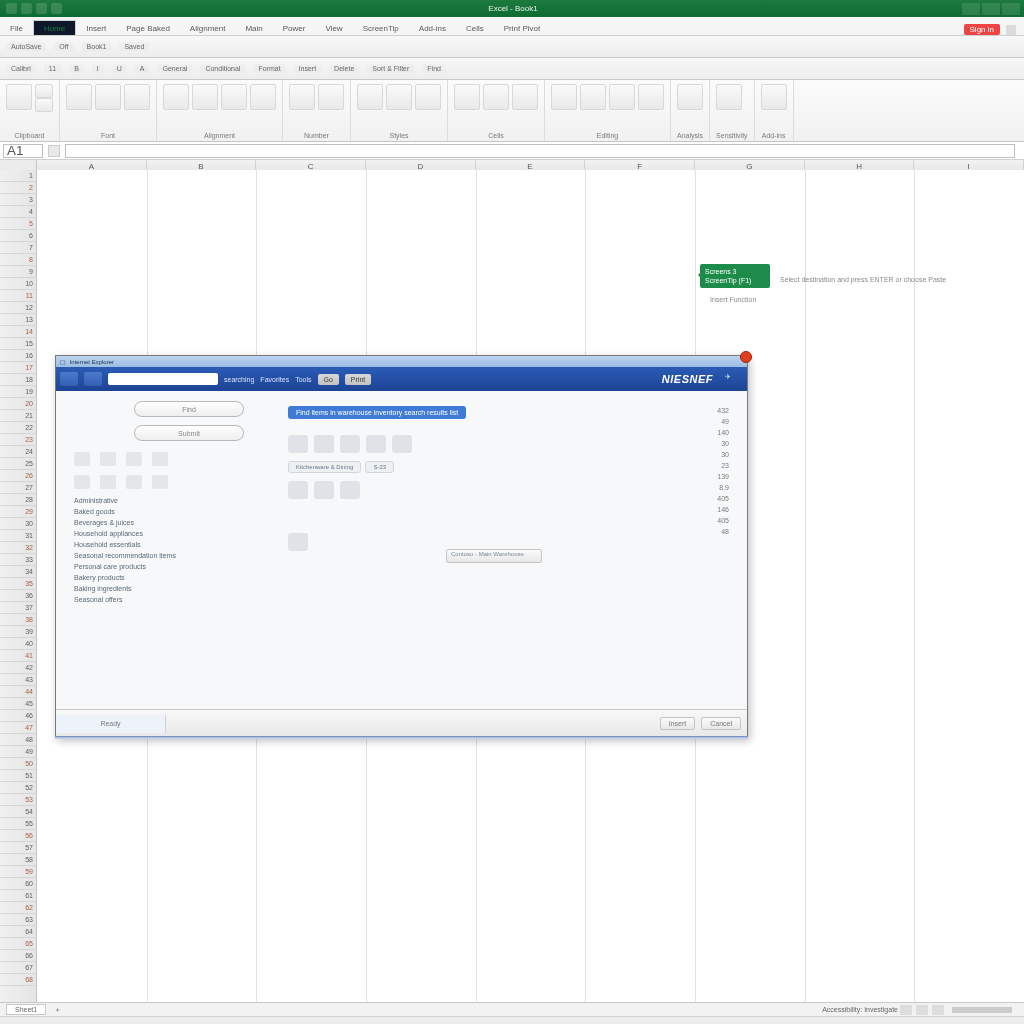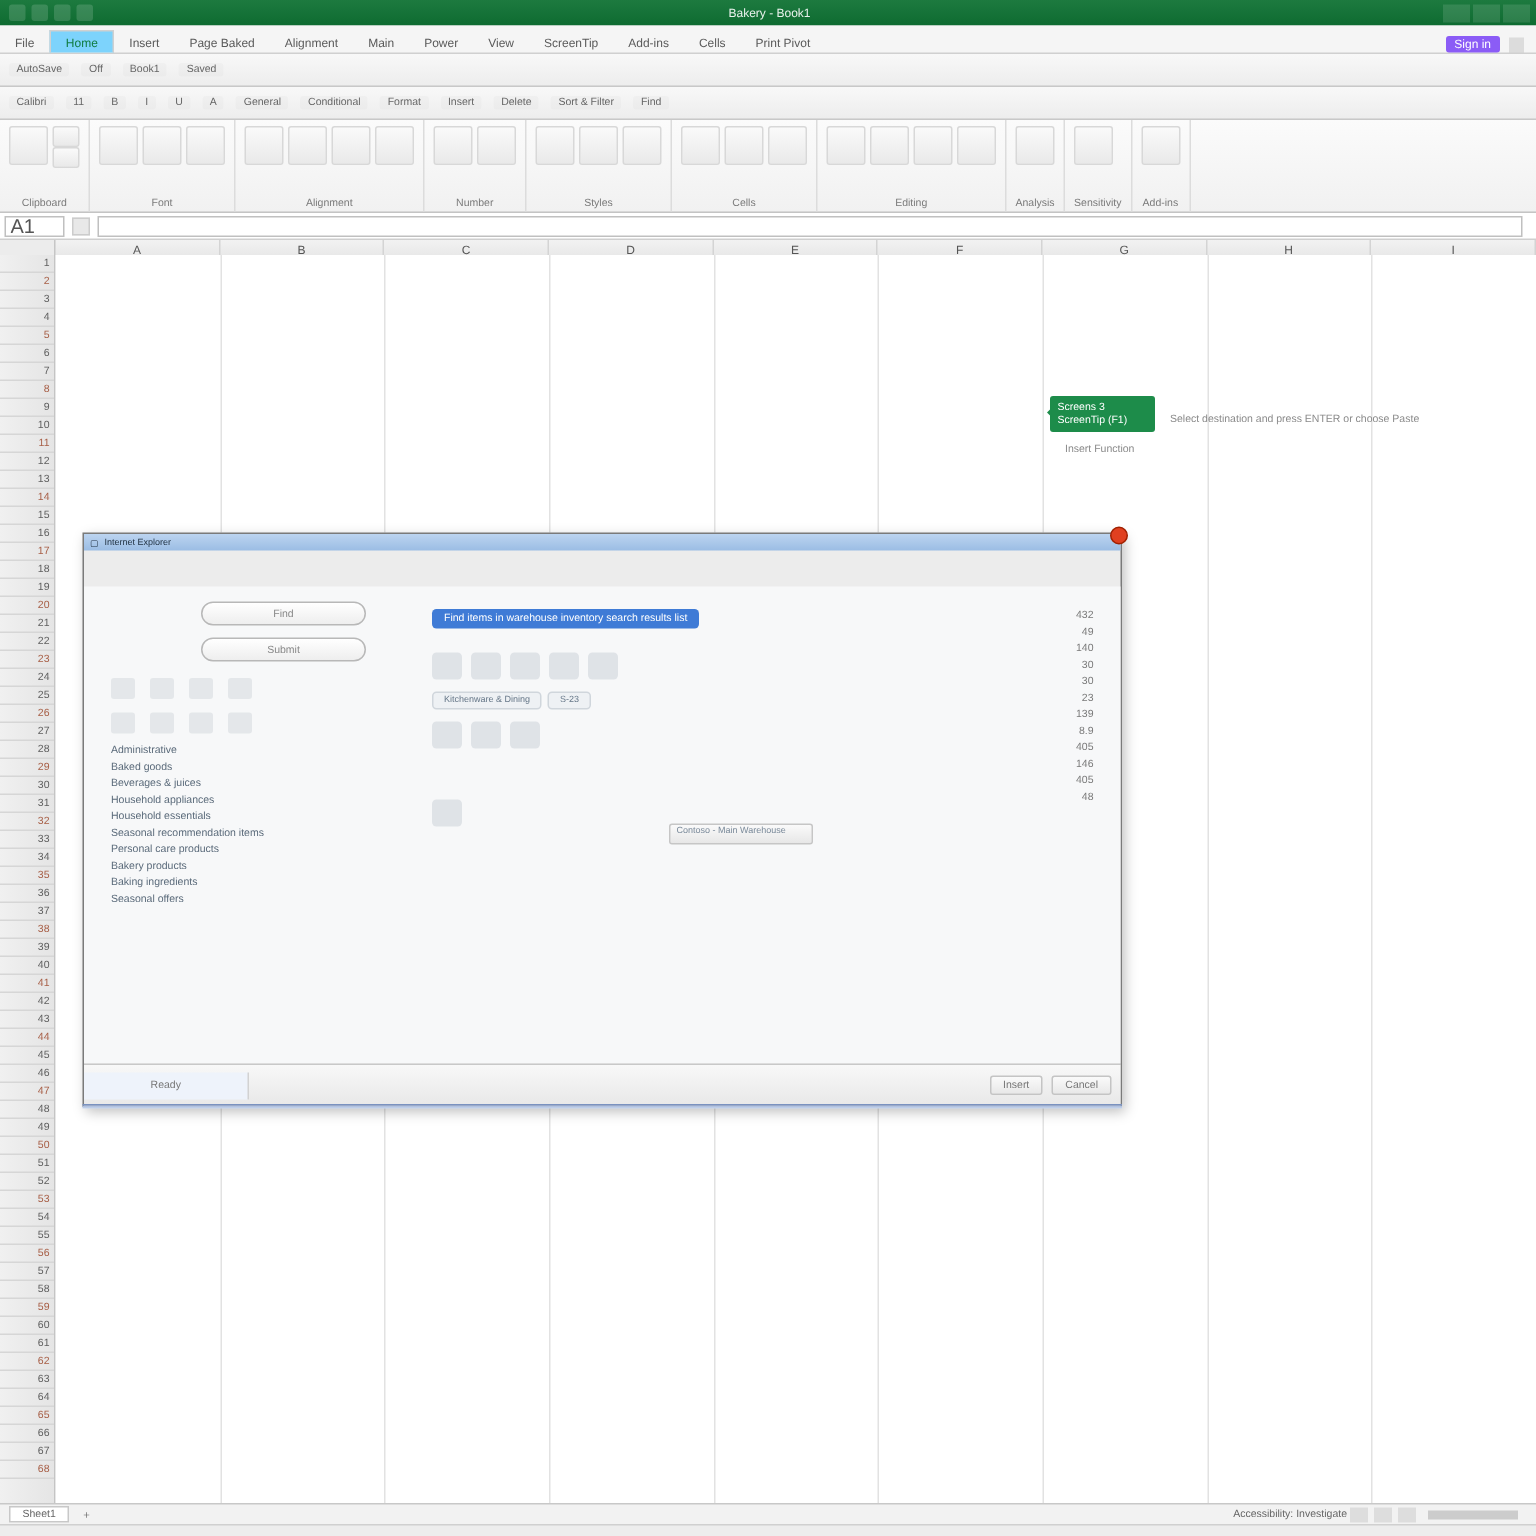--- a/index.html
+++ b/index.html
@@ -7,23 +7,23 @@
 
 .titlebar{height:17px;background:linear-gradient(#1d7a3f,#0e6b31);display:flex;align-items:center;color:#fff;font-size:8px}
 .titlebar .qat{display:flex;gap:4px;padding:0 6px}
 .titlebar .qat span{width:11px;height:11px;background:rgba(255,255,255,.15);border-radius:2px}
 .titlebar .doc{flex:1;text-align:center;opacity:.9}
 .titlebar .winctrl{display:flex;gap:2px;padding:0 4px}
 .titlebar .winctrl span{width:18px;height:12px;background:rgba(255,255,255,.12)}
 
 .tabstrip{height:19px;background:#f5f5f5;border-bottom:1px solid #d0d0d0;display:flex;align-items:flex-end;font-size:8px;color:#5a5a5a}
 .tab{padding:3px 10px 2px;cursor:pointer}
-.tab.active{background:#7dd3fc;border:1px solid #d0d0d0;border-bottom:none;color:#107c41}
+.tab.active{background:#0f172a;border:1px solid #d0d0d0;border-bottom:none;color:#107c41}
 .tabr{margin-left:auto;display:flex;gap:6px;padding:0 8px;align-items:center}
-.signbtn{background:#8b5cf6;color:#fff;padding:1px 6px;border-radius:2px}
+.signbtn{background:#ef4444;color:#fff;padding:1px 6px;border-radius:2px}
 
 .panel{height:22px;background:linear-gradient(#f8f8f8,#ededed);border-bottom:1px solid #c8c8c8;display:flex;align-items:center;font-size:7px;color:#666;padding:0 6px;gap:8px}
 .panel .p-item{padding:1px 5px;background:rgba(0,0,0,.02);border-radius:2px}
 .ribbon{height:62px;background:linear-gradient(#fbfbfb,#f1f1f1);border-bottom:1px solid #c4c4c4;display:flex;font-size:7px;color:#5a5a5a}
 .grp{border-right:1px solid #dcdcdc;padding:4px 6px 2px;display:flex;flex-direction:column;justify-content:space-between}
 .grp .btns{display:flex;gap:3px}
 .rbtn{width:26px;height:26px;background:linear-gradient(#fafafa,#e9e9e9);border:1px solid #d8d8d8;border-radius:2px}
 .rbtn.sm{width:18px;height:14px}
 .glbl{text-align:center;font-size:7px;color:#7a7a7a;margin-top:2px}
 
@@ -86,21 +86,21 @@
 </head>
 <body>
 
 <div class="titlebar">
  <div class="qat">
   <span></span>
   <span></span>
   <span></span>
   <span></span>
  </div>
- <div class="doc">Bakery - Book1</div>
+ <div class="doc">Excel - Book1</div>
  <div class="winctrl">
   <span></span>
   <span></span>
   <span></span>
  </div>
 </div>
 
 <div class="tabstrip">
  <div class="tab">File</div>
  <div class="tab active">Home</div>
@@ -331,20 +331,32 @@
 </div>
 <div class="hint">Select destination and press ENTER or choose Paste</div>
 <div class="hint2">Insert Function</div>
 
 <div class="dlg">
  <div class="dtitle">
   <span>▢</span>
   <span style="margin-left:4px">Internet Explorer</span>
  </div>
  <div class="close"></div>
+ <div class="navbar">
+  <div class="navbtn"></div>
+  <div class="navbtn"></div>
+  <div class="url"></div>
+  <span class="navitm">searching</span>
+  <span class="navitm">Favorites</span>
+  <span class="navitm">Tools</span>
+  <span class="sbtn">Go</span>
+  <span class="sbtn">Print</span>
+  <span class="brand">NIESNEF</span>
+  <span class="plane">✈</span>
+ </div>
  <div class="body">
   <div class="twocol">
    <div class="leftcol">
     <div style="margin-left:60px">
      <div class="inp">Find</div>
      <div class="inp">Submit</div>
     </div>
     <div class="iconrow">
      <span class="smic"></span>
      <span class="smic"></span>

